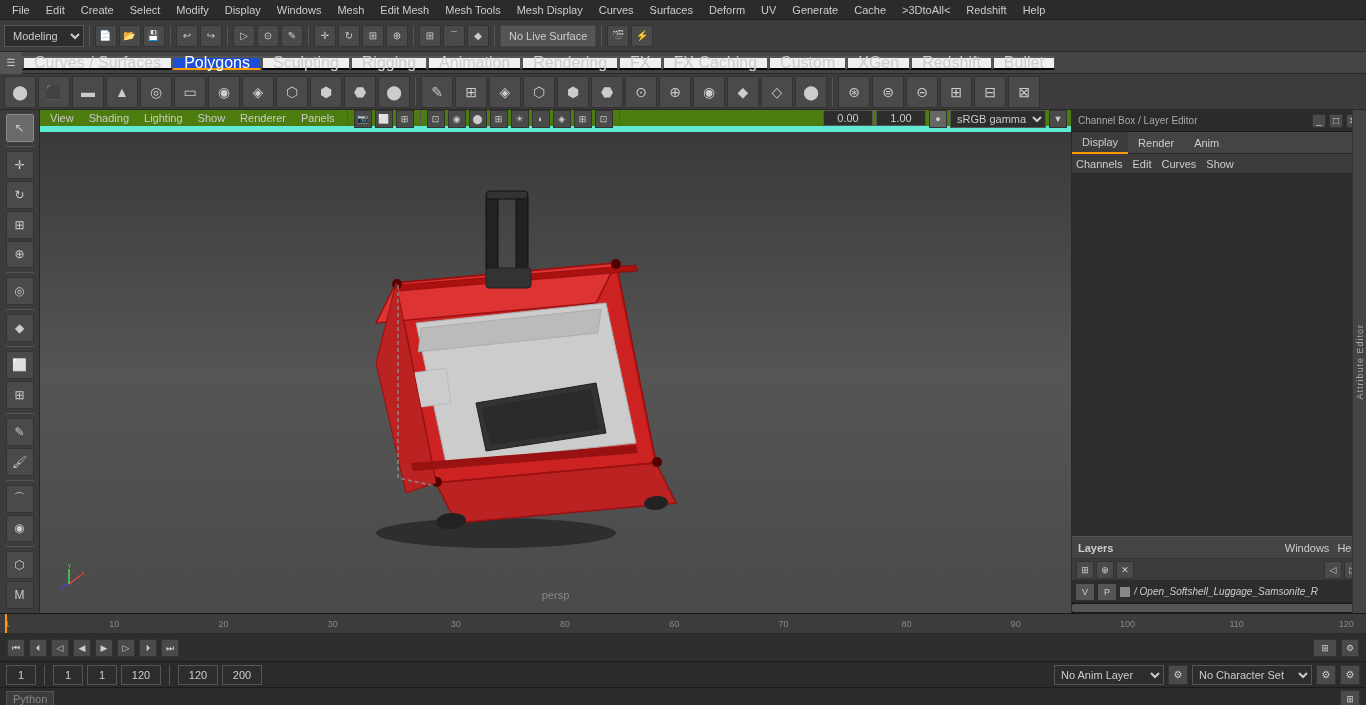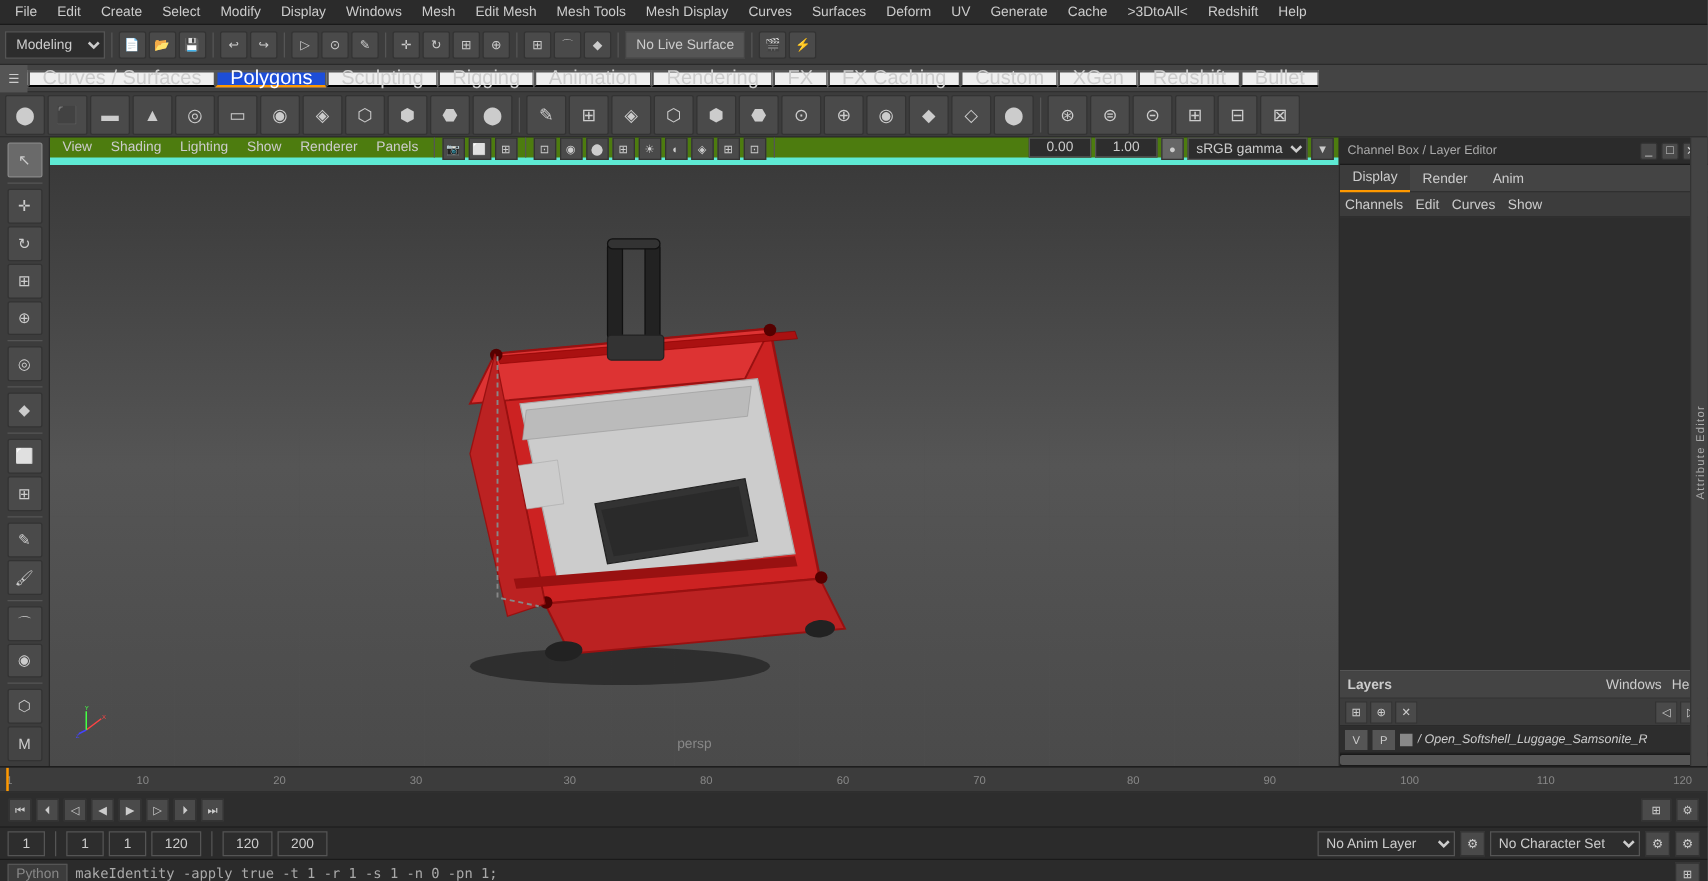--- a/index.html
+++ b/index.html
@@ -890,16 +890,15 @@
   <div class="status-btn">⚙</div>
   <select class="status-select" style="width:120px;">
     <option>No Character Set</option>
   </select>
   <div class="status-btn">⚙</div>
   <div class="status-btn">⚙</div>
 </div>
 
 <div id="python-bar">
   <div class="python-label">Python</div>
-  <span class="python-cmd">makeIdentity -apply true -t 1 -r 1 -s 1 -n 0 -pn 1;</span>
   <div style="flex:1;"></div>
   <div class="python-icon-btn">⊞</div>
 </div>
 
 </body></html>

